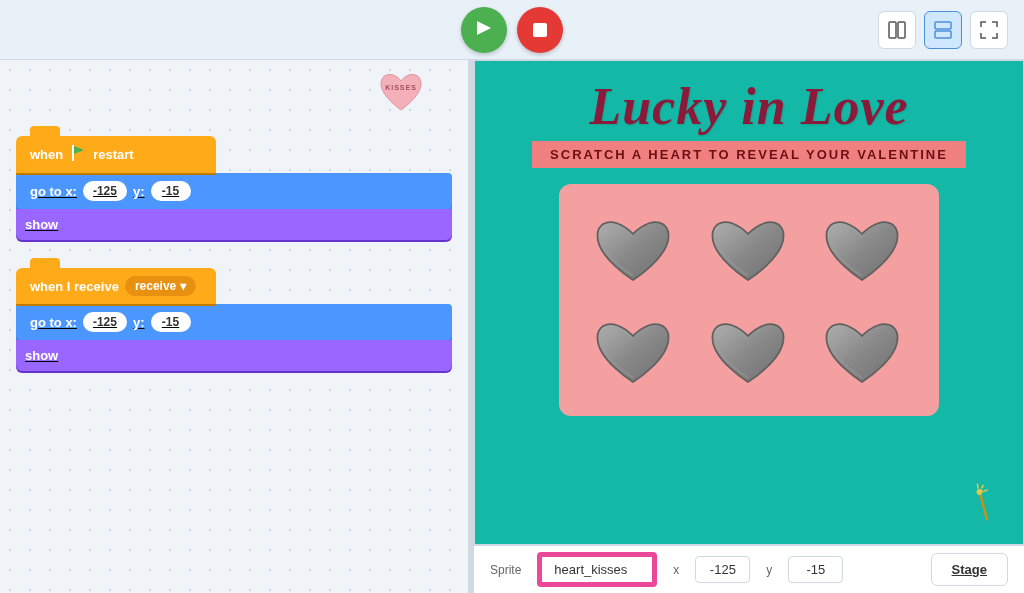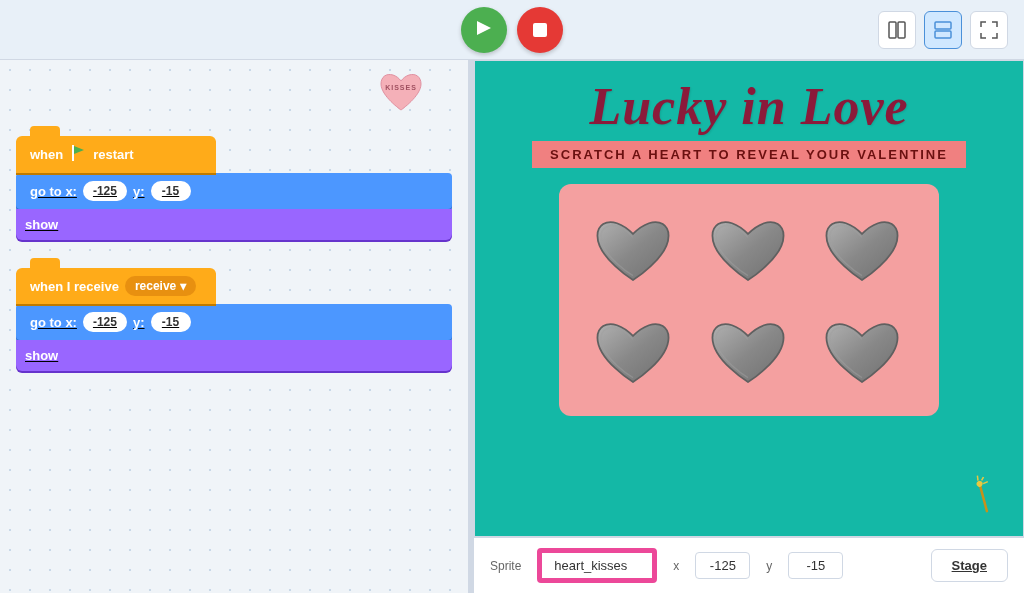--- a/index.html
+++ b/index.html
@@ -278,21 +278,21 @@
       position: absolute;
       bottom: 14px;
       right: 20px;
       font-size: 28px;
       transform: rotate(-30deg);
       color: #d4a020;
     }
 
     
     .bottom-bar {
-      height: 56px;
+      height: 48px;
       background: white;
       border-top: 1px solid #d0d8e4;
       display: flex;
       align-items: center;
       padding: 0 16px;
       gap: 16px;
     }
 
     .sprite-label {
       font-size: 12px;

